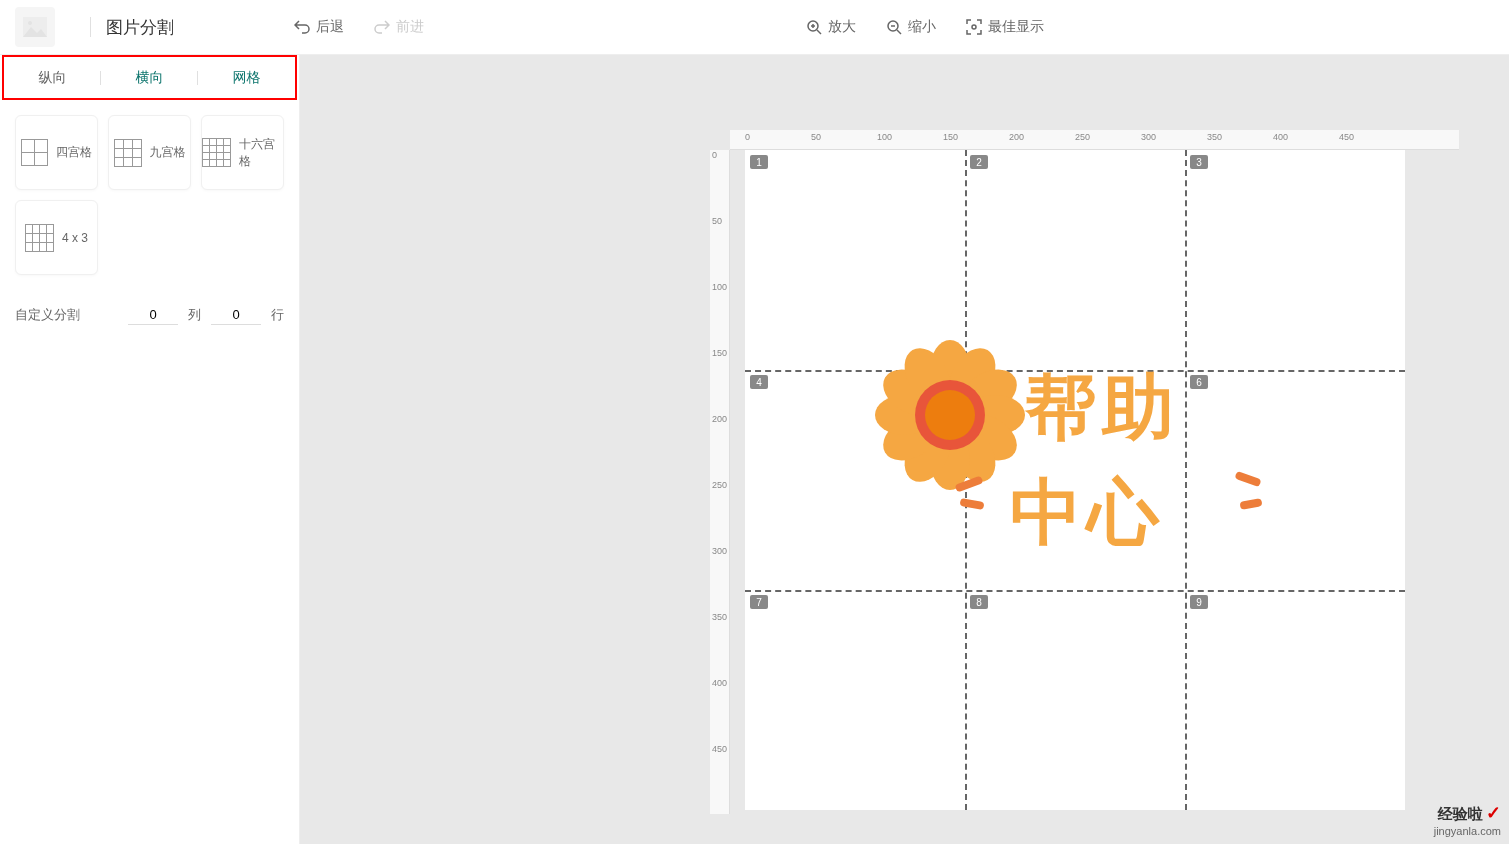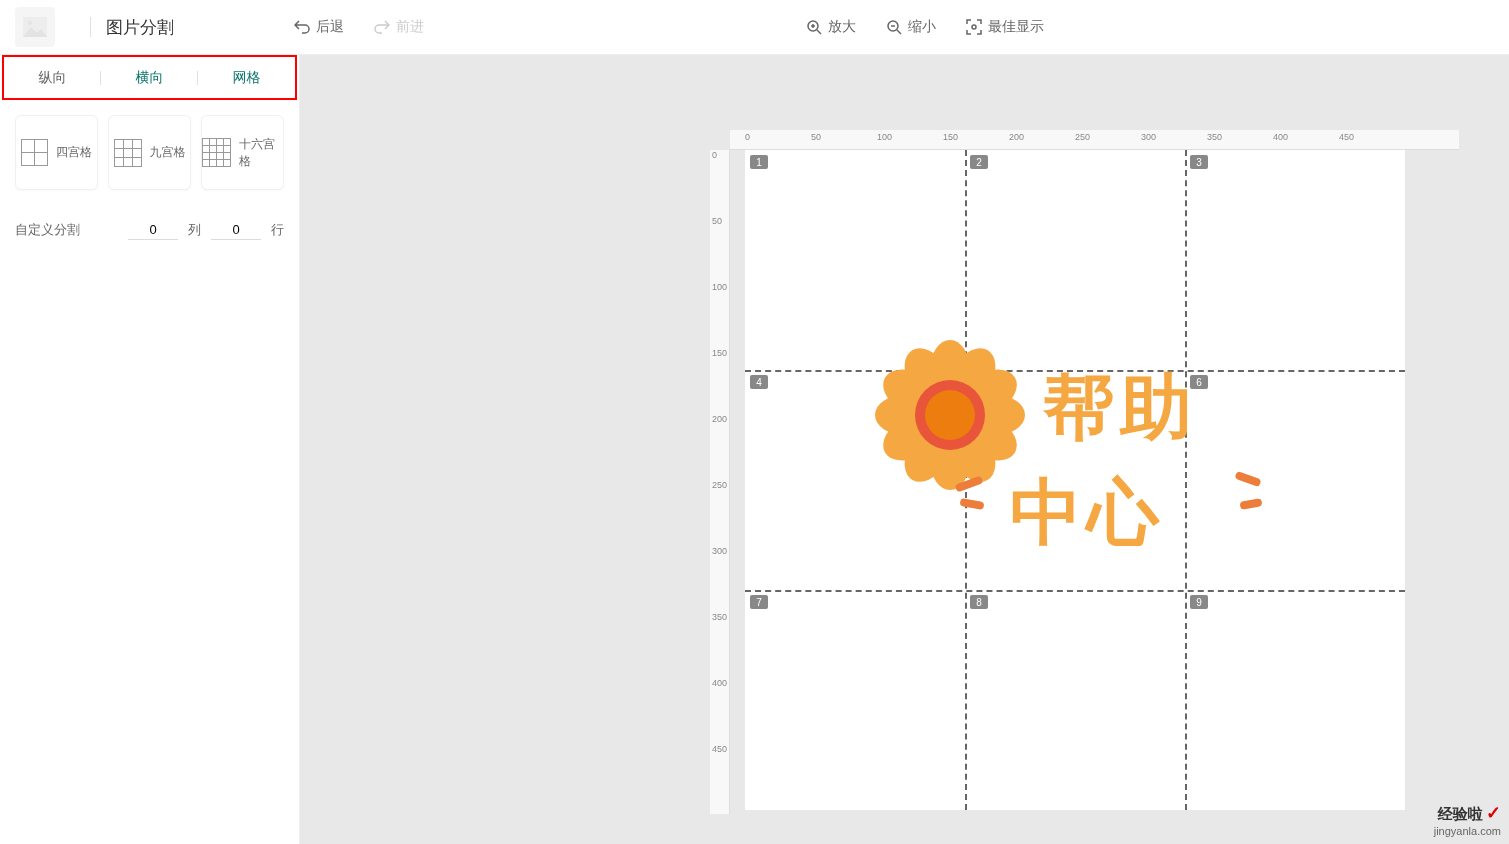--- a/index.html
+++ b/index.html
@@ -43,21 +43,21 @@
 .ruler-v-tick{position:absolute;left:2px}
 .image-canvas{position:absolute;left:445px;top:95px;width:660px;height:660px;background:#fff}
 .grid-line-v{position:absolute;top:0;bottom:0;border-left:2px dashed #666}
 .grid-line-h{position:absolute;left:0;right:0;border-top:2px dashed #666}
 .cell-num{position:absolute;width:18px;height:14px;background:#888;color:#fff;font-size:10px;display:flex;align-items:center;justify-content:center;border-radius:2px}
 .art{position:absolute;left:120px;top:180px;width:420px;height:320px}
 .flower{position:absolute;left:0;top:0;width:170px;height:170px}
 .petal{position:absolute;width:40px;height:60px;background:#f5a742;border-radius:50% 50% 50% 50%;left:65px;top:10px;transform-origin:20px 75px}
 .flower-center{position:absolute;left:50px;top:50px;width:70px;height:70px;background:#e8553a;border-radius:50%}
 .flower-inner{position:absolute;left:60px;top:60px;width:50px;height:50px;background:#ed7d0e;border-radius:50%}
-.txt1{position:absolute;left:178px;top:30px;font-size:72px;font-weight:900;color:#f5a742;letter-spacing:5px}
+.txt1{position:absolute;left:160px;top:30px;font-size:72px;font-weight:900;color:#f5a742;letter-spacing:5px}
 .txt2{position:absolute;left:145px;top:135px;font-size:72px;font-weight:900;color:#f5a742;letter-spacing:5px}
 .txt3{position:absolute;left:110px;top:230px;font-size:36px;font-weight:700;color:#f5a742;letter-spacing:3px}
 .spark{position:absolute;background:#ed7d3a;border-radius:4px}
 .watermark{position:absolute;right:8px;bottom:6px;font-size:11px;color:#666;text-align:right;line-height:1.2}
 .watermark b{font-size:15px;color:#333}
 .watermark .chk{color:#d00;font-size:18px;font-weight:bold}
 </style>
 </head>
 <body>
 
@@ -156,20 +156,37 @@
           <div></div>
           <div></div>
           <div></div>
           <div></div>
           <div></div>
           <div></div>
           <div></div>
           <div></div>
         </div>
         <div class="opt-label">十六宫格</div>
+      </div>
+    <div class="opt">
+        <div class="opt-icon g4x3">
+          <div></div>
+          <div></div>
+          <div></div>
+          <div></div>
+          <div></div>
+          <div></div>
+          <div></div>
+          <div></div>
+          <div></div>
+          <div></div>
+          <div></div>
+          <div></div>
+        </div>
+        <div class="opt-label">4 x 3</div>
       </div>
   </div>
   <div class="custom-row">
     <span>自定义分割</span>
     <span class="spacer"></span>
     <input value="0" style="">
     <span>列</span>
     <input value="0" style="">
     <span>行</span>
   </div>

